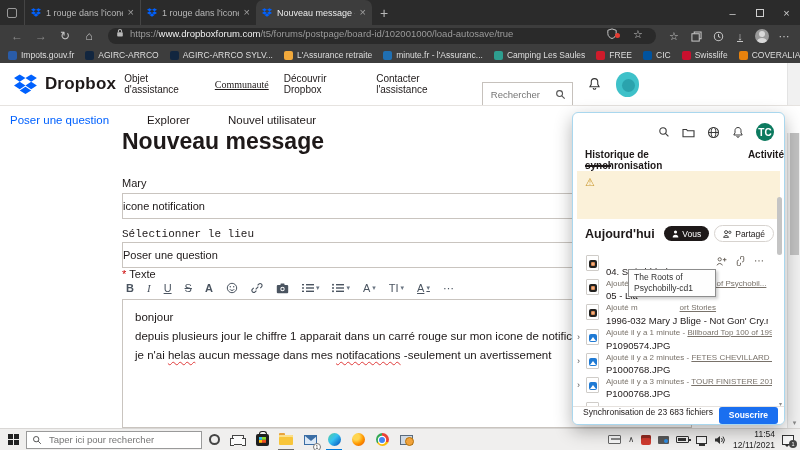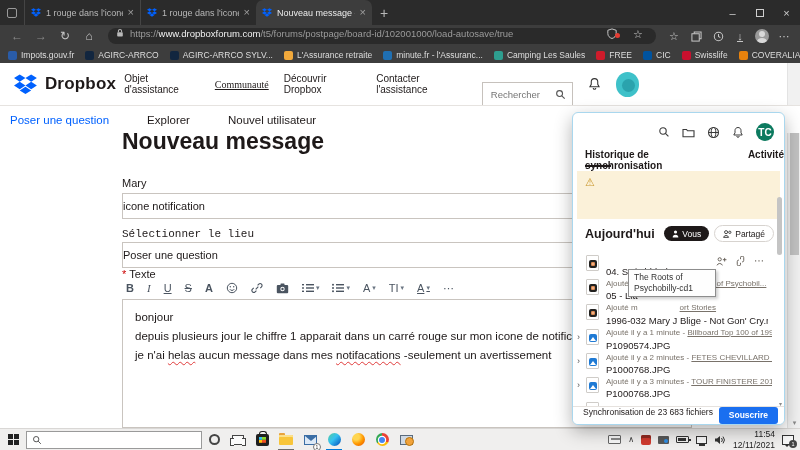--- a/index.html
+++ b/index.html
@@ -577,20 +577,21 @@
           <i></i>
           <i></i>
           <i></i>
         </span>
       </div>
     <div class="tsearch">
       <svg width="10" height="10" viewBox="0 0 12 12">
           <circle cx="5" cy="5" r="3.2" fill="none" stroke="#555" stroke-width="1.2"></circle>
           <line x1="7.4" y1="7.4" x2="10.6" y2="10.6" stroke="#555" stroke-width="1.2"></line>
         </svg>
+      <input placeholder="Taper ici pour rechercher" style="">
     </div>
     <div class="tbslot">
         <span class="cortana"></span>
       </div>
     <div class="tbslot">
         <span class="taskview"></span>
       </div>
     <div class="tbslot">
         <span class="store"></span>
       </div>

